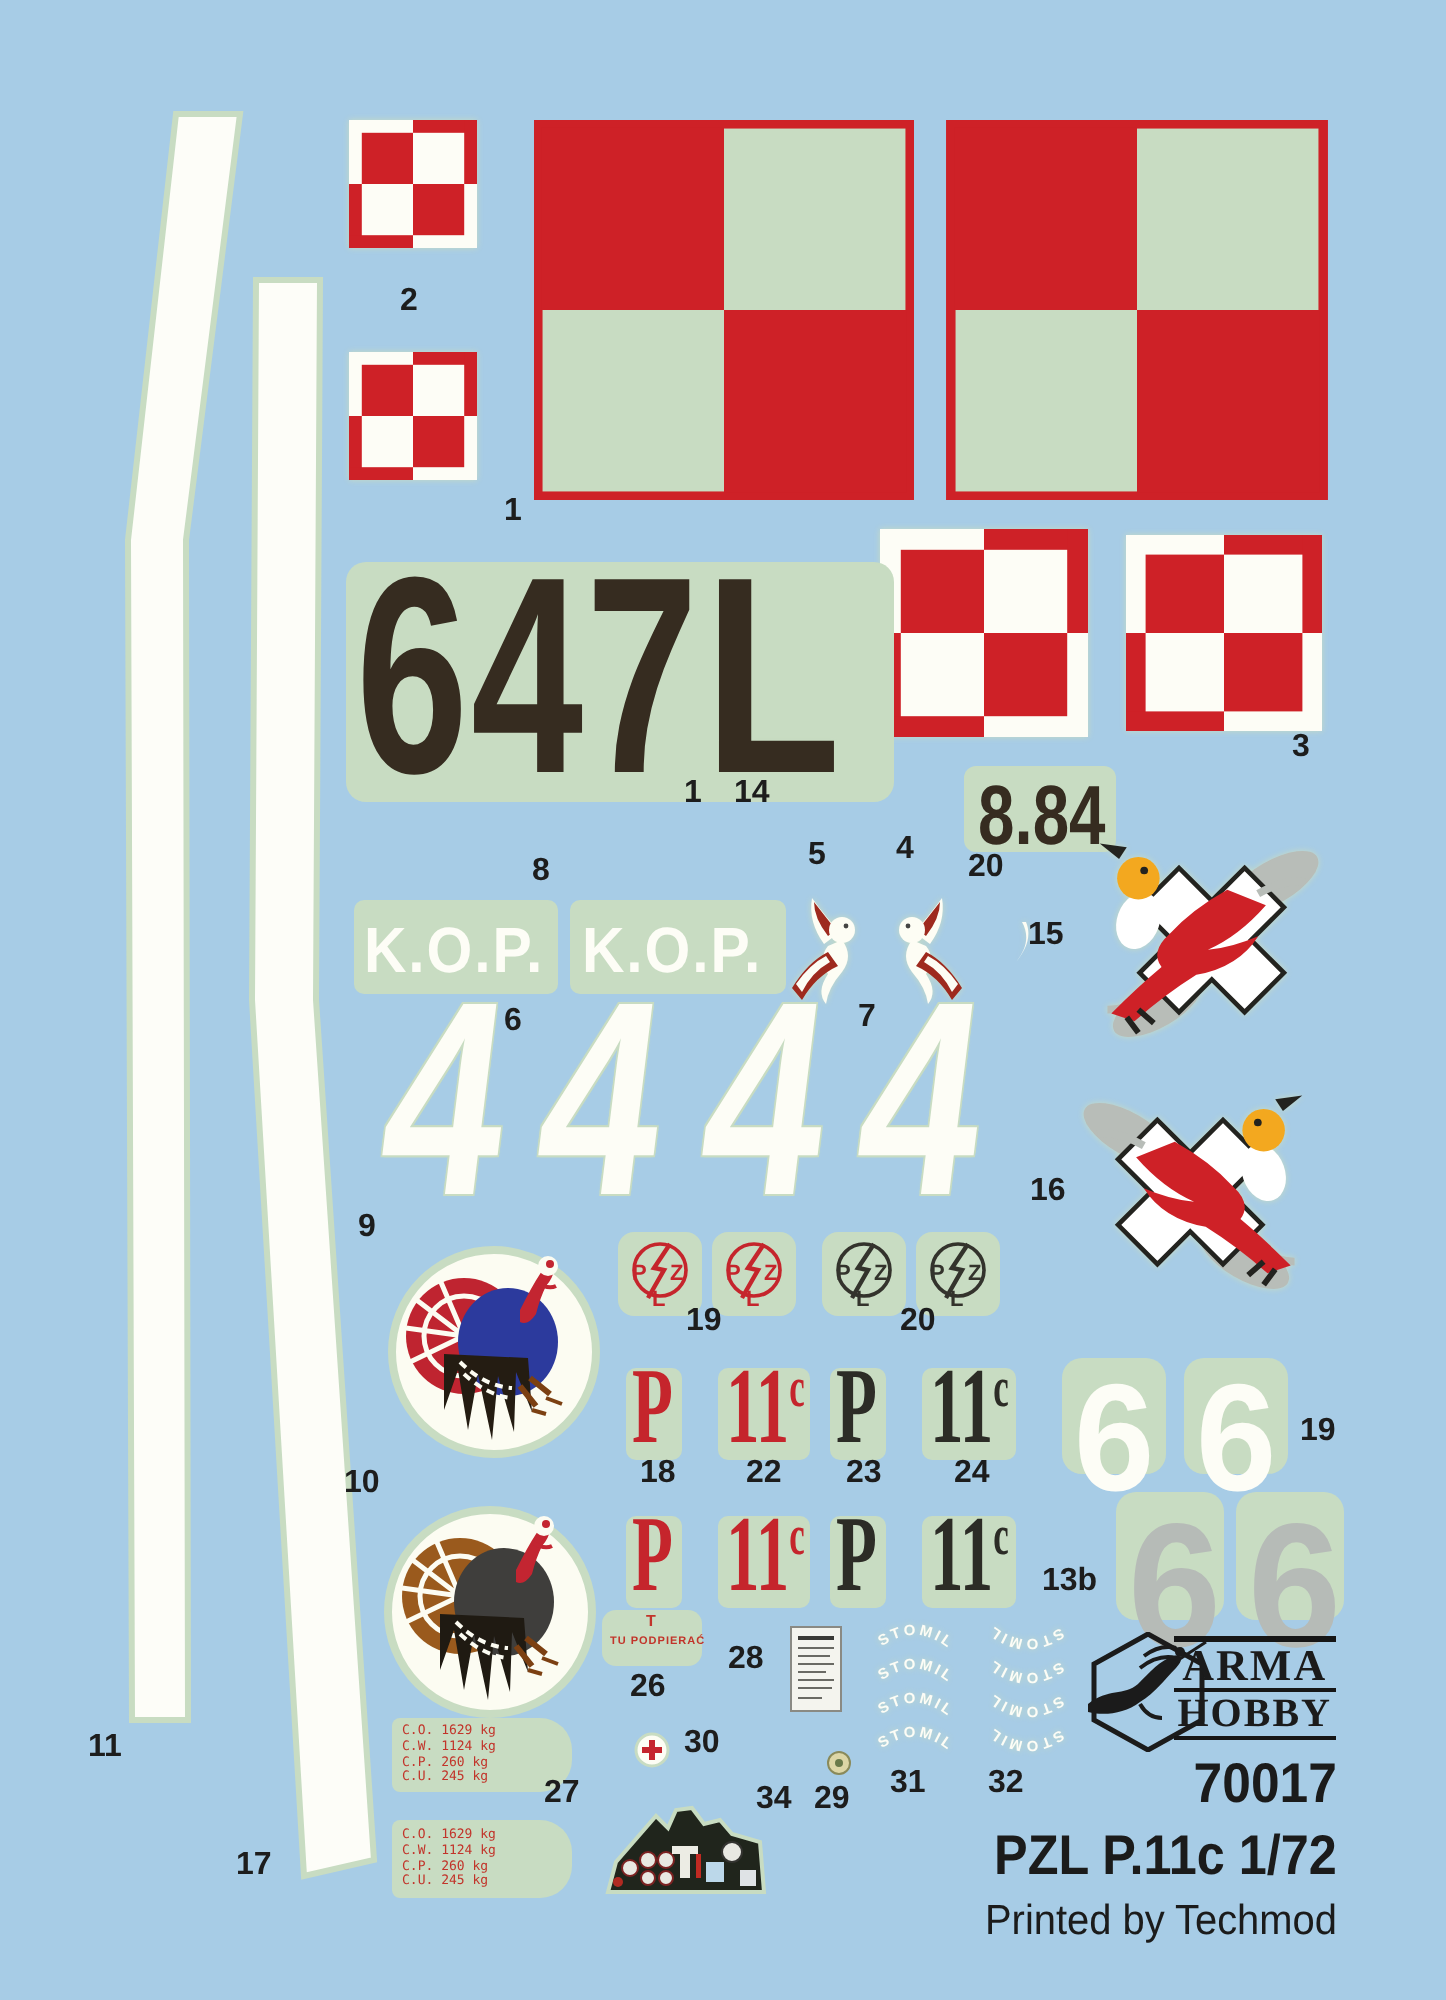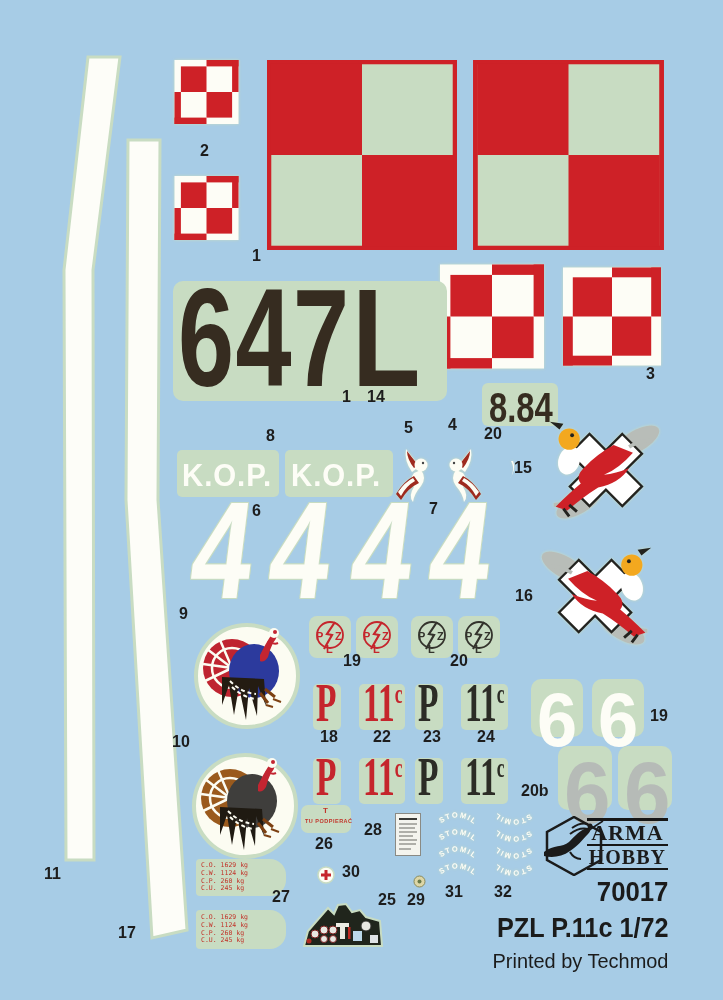--- a/index.html
+++ b/index.html
@@ -339,29 +339,29 @@
   <span class="num" style="left:266px;top:428px">8</span>
   <span class="num" style="left:179px;top:606px">9</span>
   <span class="num" style="left:172px;top:734px">10</span>
   <span class="num" style="left:44px;top:866px">11</span>
   <span class="num" style="left:118px;top:925px">17</span>
   <span class="num" style="left:342px;top:389px">1</span>
   <span class="num" style="left:367px;top:389px">14</span>
   <span class="num" style="left:514px;top:460px">15</span>
   <span class="num" style="left:515px;top:588px">16</span>
   <span class="num" style="left:650px;top:708px">19</span>
-  <span class="num" style="left:521px;top:783px">20b</span>
+  <span class="num" style="left:521px;top:783px">13b</span>
   <span class="num" style="left:484px;top:426px">20</span>
   <span class="num" style="left:343px;top:653px">19</span>
   <span class="num" style="left:450px;top:653px">20</span>
   <span class="num" style="left:320px;top:729px">18</span>
   <span class="num" style="left:373px;top:729px">22</span>
   <span class="num" style="left:423px;top:729px">23</span>
   <span class="num" style="left:477px;top:729px">24</span>
-  <span class="num" style="left:378px;top:892px">25</span>
+  <span class="num" style="left:378px;top:892px">34</span>
   <span class="num" style="left:315px;top:836px">26</span>
   <span class="num" style="left:272px;top:889px">27</span>
   <span class="num" style="left:364px;top:822px">28</span>
   <span class="num" style="left:407px;top:892px">29</span>
   <span class="num" style="left:342px;top:864px">30</span>
   <span class="num" style="left:445px;top:884px">31</span>
   <span class="num" style="left:494px;top:884px">32</span>
 
 </div>
 

